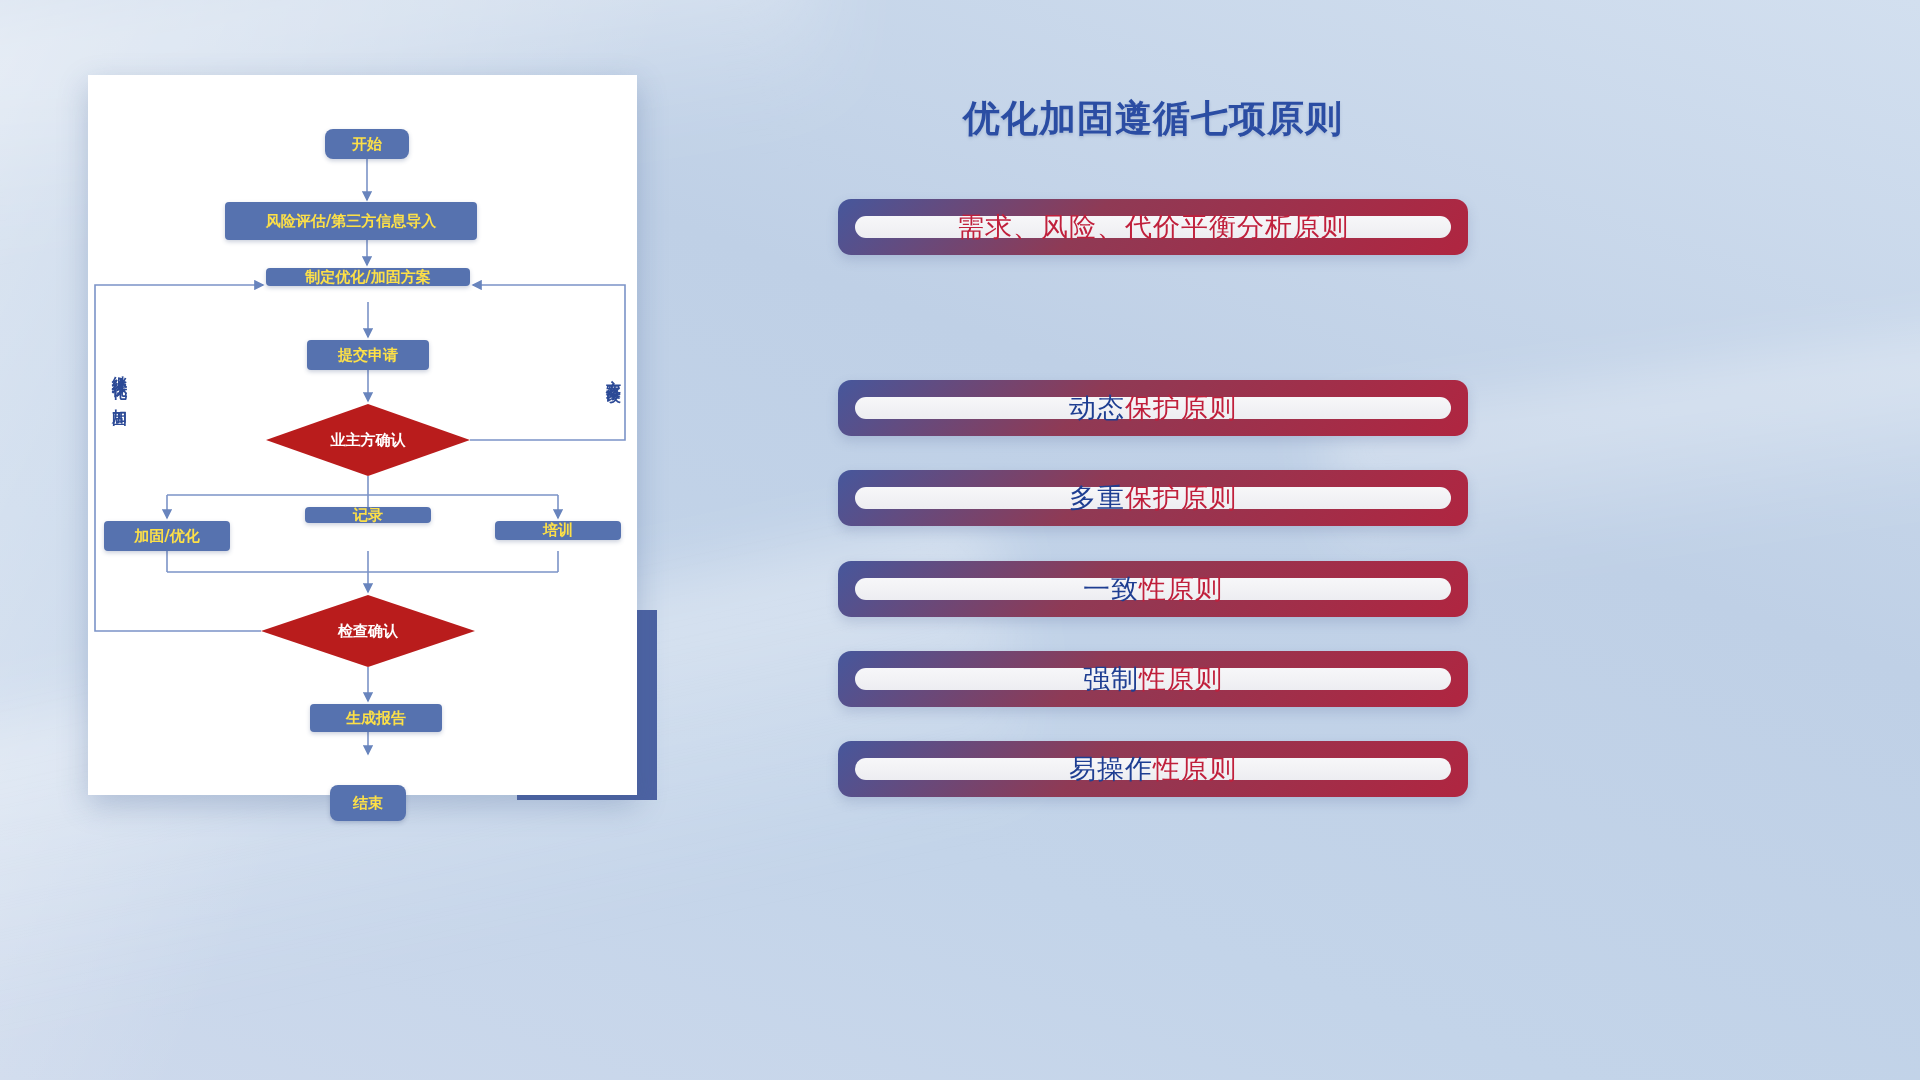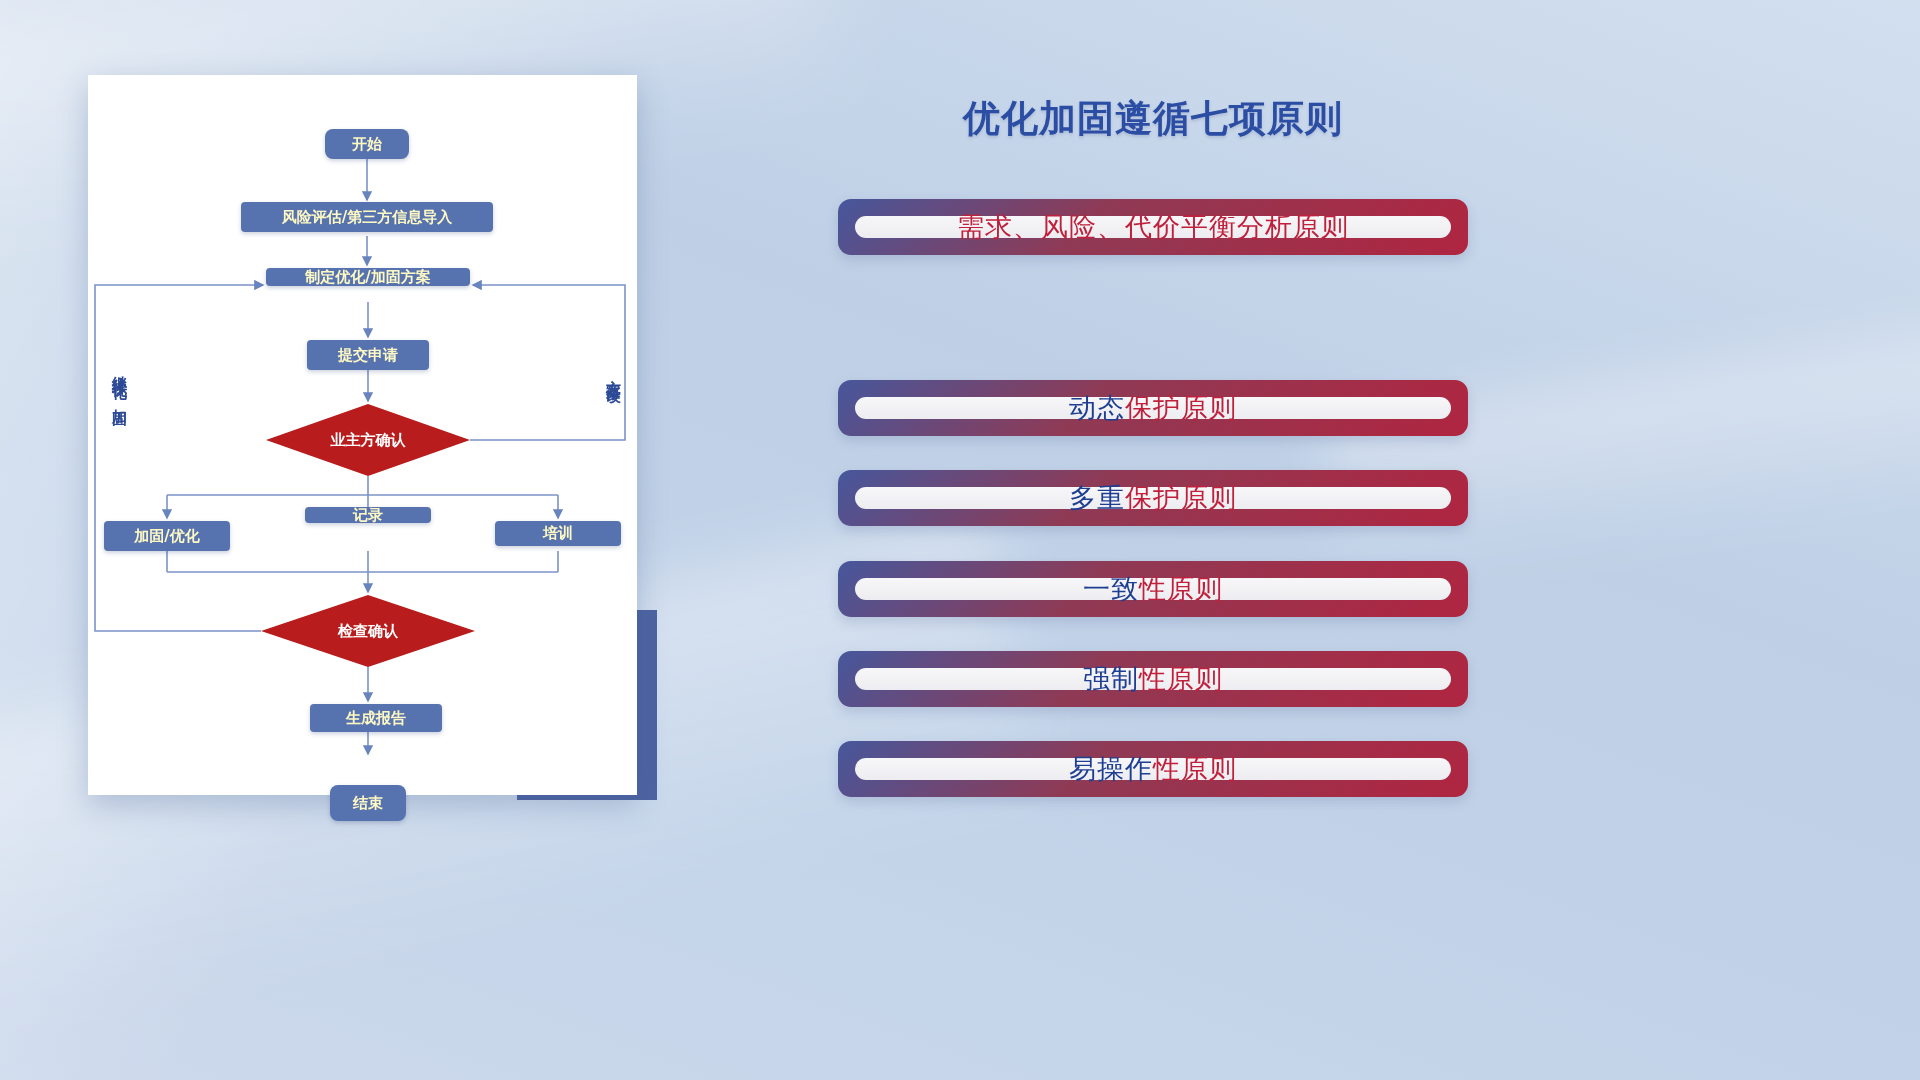--- a/index.html
+++ b/index.html
@@ -30,21 +30,21 @@
   }
   .card {
     position:absolute; left:88px; top:75px; width:549px; height:720px;
     background:#ffffff; z-index:2;
     box-shadow:0 10px 28px rgba(60,90,140,0.28);
   }
   .fc-svg { position:absolute; left:0; top:0; width:549px; height:720px; }
 
   .fc-node {
     position:absolute; display:flex; align-items:center; justify-content:center;
-    background:#5672af; color:#fef9c3; font-size:15px; font-weight:bold;
+    background:#5672af; color:#fde047; font-size:15px; font-weight:bold;
     border-radius:4px; text-align:center; line-height:1.1;
     box-shadow:0 2px 4px rgba(50,70,120,0.25);
   }
   .fc-node.pill { border-radius:8px; }
   .fc-diamond {
     position:absolute; display:flex; align-items:center; justify-content:center;
     background:#b91c1c; color:#ffffff; font-size:15px; font-weight:bold;
     clip-path:polygon(50% 0, 100% 50%, 50% 100%, 0 50%);
   }
   .fc-vlabel {
@@ -108,27 +108,27 @@
         <path d="M470,476 V497"></path>
         <path d="M79,497 H470"></path>
         <path d="M280,497 V517" marker-end="url(#arr)"></path>
         <path d="M173,556 H7 V210 H175" marker-end="url(#arr)"></path>
         <path d="M280,592 V626" marker-end="url(#arr)"></path>
         <path d="M280,657 V679" marker-end="url(#arr)"></path>
       </g>
     </svg>
 
     <div class="fc-node pill" style="left:237px;top:54px;width:84px;height:30px">开始</div>
-    <div class="fc-node" style="left:153px;top:127px;width:252px;height:30px">风险评估/第三方信息导入</div>
+    <div class="fc-node" style="left:137px;top:127px;width:252px;height:38px">风险评估/第三方信息导入</div>
     <div class="fc-node" style="left:178px;top:193px;width:204px;height:18px">制定优化/加固方案</div>
     <div class="fc-node" style="left:219px;top:265px;width:122px;height:30px">提交申请</div>
     <div class="fc-diamond" style="left:178px;top:329px;width:204px;height:72px">业主方确认</div>
     <div class="fc-node" style="left:16px;top:446px;width:126px;height:30px">加固/优化</div>
     <div class="fc-node" style="left:217px;top:432px;width:126px;height:16px">记录</div>
-    <div class="fc-node" style="left:407px;top:446px;width:126px;height:25px">培训</div>
+    <div class="fc-node" style="left:407px;top:446px;width:126px;height:19px">培训</div>
     <div class="fc-diamond" style="left:173px;top:520px;width:214px;height:72px">检查确认</div>
     <div class="fc-node" style="left:222px;top:629px;width:132px;height:28px">生成报告</div>
     <div class="fc-node pill" style="left:242px;top:710px;width:76px;height:36px">结束</div>
 
     <div class="fc-vlabel" style="left:18px;top:243px;height:130px;width:26px">继续优化/加固</div>
     <div class="fc-vlabel" style="left:512px;top:247px;height:102px;width:26px">方案修改</div>
   </div>
 
   <div class="title">优化加固遵循七项原则</div>
 

